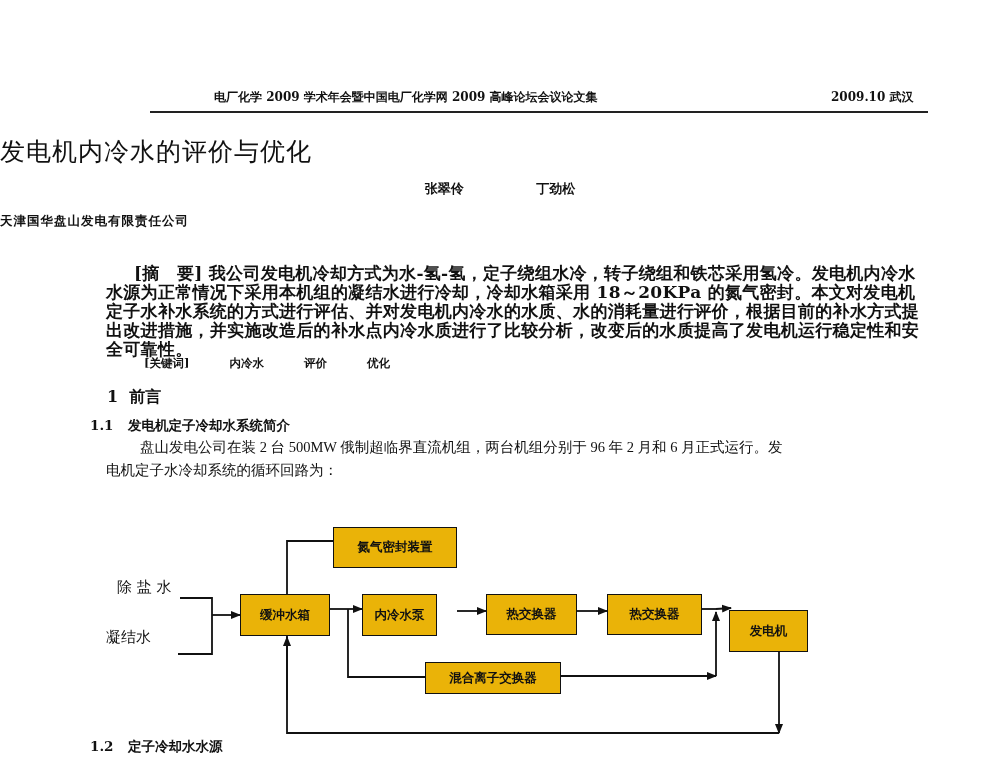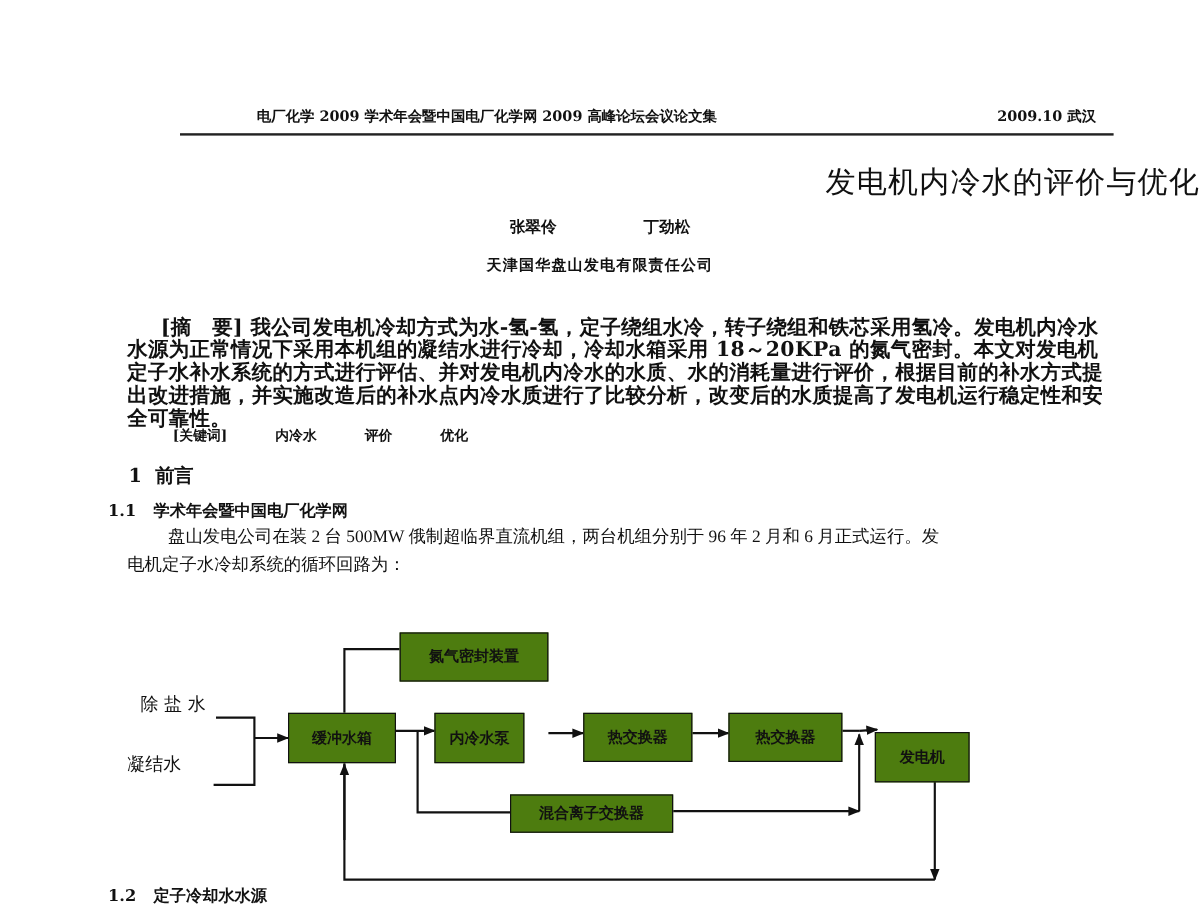--- a/index.html
+++ b/index.html
@@ -3,32 +3,32 @@
 <meta charset="utf-8">
 <style>
   html, body { margin: 0; padding: 0; background: #ffffff; }
   body { width: 1000px; height: 760px; position: relative; overflow: hidden;
          font-family: "DejaVu Serif", "Liberation Serif", serif; color: #111; }
   .abs { position: absolute; white-space: nowrap; }
   .hdr { font-size: 12px; font-weight: bold; top: 89px; }
   .hdr-left { left: 166px; margin-left: 48px; }
   .hdr-right { left: 831px; }
   .hdr-rule { position: absolute; left: 150px; width: 778px; top: 111px; height: 2px; background: #222; }
-  .title { left: 0; width: 1000px; top: 135px; text-align: right; font-size: 25px; font-family: "DejaVu Sans", "Liberation Sans", sans-serif; letter-spacing: 1px; }
+  .title { left: 0; width: 1000px; top: 135px; text-align: left; font-size: 25px; font-family: "DejaVu Sans", "Liberation Sans", sans-serif; letter-spacing: 1px; }
   .authors { left: 0; width: 1000px; top: 180px; text-align: center; font-size: 13px; font-weight: bold; }
   .authors span { display: inline-block; margin: 0 34px; }
-  .affil { left: 0; width: 1000px; top: 213px; text-align: center; font-size: 12.5px; font-weight: bold; letter-spacing: 1px; }
+  .affil { left: 0; width: 1000px; top: 213px; font-size: 12.5px; font-weight: bold; letter-spacing: 1px; }
   .abstract { left: 106px; top: 264px; width: 815px; font-size: 17px; font-weight: bold; line-height: 19px; white-space: normal; text-indent: 28px; letter-spacing: 0.3px; }
   .keywords { left: 134px; top: 356px; font-size: 11.5px; font-weight: bold; }
   .keywords span { margin-right: 26px; margin-left: 10px; }
   .h1 { left: 107px; top: 387px; font-size: 16px; font-weight: bold; }
   .h2 { left: 90px; font-size: 13.5px; font-weight: bold; }
   .h2 .num { display: inline-block; width: 38px; }
   .para { font-size: 14.5px; font-family: Liberation Serif, serif; }
-  .box { position: absolute; border: 1.6px solid #111; box-sizing: border-box; display: flex; align-items: center; justify-content: center; font-size: 12.5px; font-weight: bold; font-family: "DejaVu Sans", "Liberation Sans", sans-serif; background: #4d7c0f; }
+  .box { position: absolute; border: 1.6px solid #111; box-sizing: border-box; display: flex; align-items: center; justify-content: center; font-size: 12.5px; font-weight: bold; font-family: "DejaVu Sans", "Liberation Sans", sans-serif; background: #eab308; }
   .lbl { font-size: 15px; font-family: "DejaVu Sans", "Liberation Sans", sans-serif; }
   svg.diagram { position: absolute; left: 0; top: 0; }
 </style>
 </head>
 <body>
 
 <div class="abs hdr hdr-left">电厂化学 2009 学术年会暨中国电厂化学网 2009 高峰论坛会议论文集</div>
 <div class="abs hdr hdr-right">2009.10 武汉</div>
 <div class="hdr-rule"></div>
 
@@ -47,21 +47,21 @@
   <span>评价</span>
   <span>优化</span>
 </div>
 
 <div class="abs h1">
   <span>1</span>&nbsp;
   <span>前言</span>
 </div>
 
 <div class="abs h2" style="top:417px;">
-  <span class="num">1.1</span><span>学术年会暨中国电厂化学网</span>
+  <span class="num">1.1</span><span>发电机定子冷却水系统简介</span>
 </div>
 
 <div class="abs para" style="left:140px; top:438px;">盘山发电公司在装 2 台 500MW 俄制超临界直流机组，两台机组分别于 96 年 2 月和 6 月正式运行。发</div>
 <div class="abs para" style="left:106px; top:461px;">电机定子水冷却系统的循环回路为：</div>
 
 <svg class="diagram" width="1000" height="760">
   <defs>
     <marker id="arr" markerWidth="10" markerHeight="10" refX="9" refY="5" orient="auto" markerUnits="userSpaceOnUse">
       <path d="M0,1 L10,5 L0,9 Z" fill="#111"></path>
     </marker>

